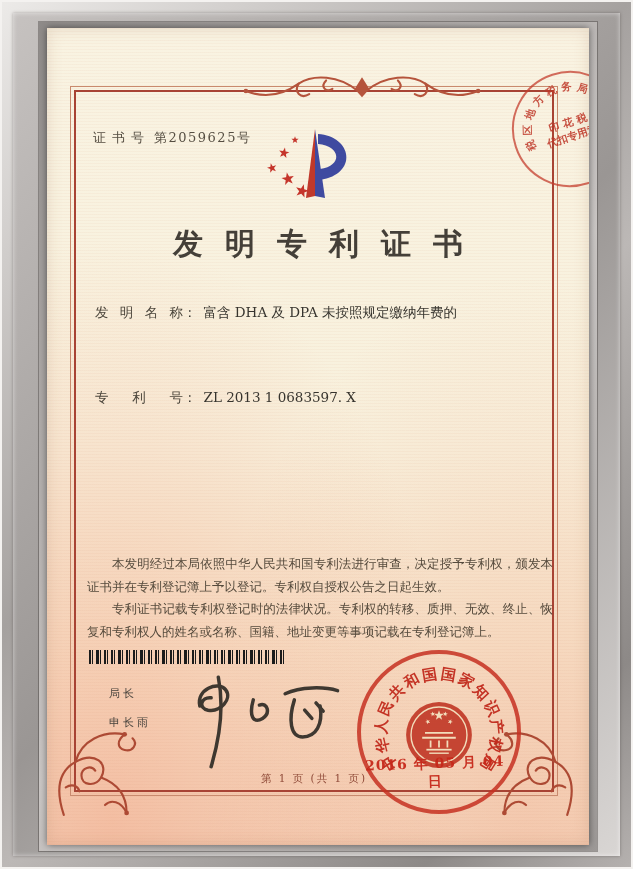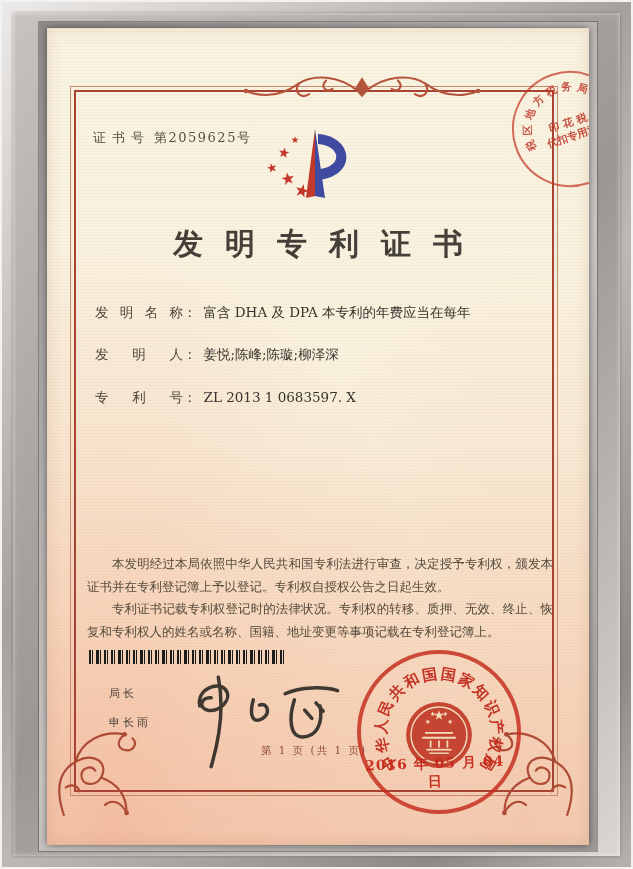--- a/index.html
+++ b/index.html
@@ -60,21 +60,21 @@
     border:4px solid rgba(198,48,33,.85);border-radius:50%;
     display:flex;align-items:center;justify-content:center;}
   .ring{position:absolute;inset:0;}
   .ring span{position:absolute;left:50%;top:50%;width:18px;height:18px;margin:-9px 0 0 -9px;
     display:flex;align-items:center;justify-content:center;font-weight:bold;}
   .seal .ring span{font-size:15px;color:rgba(193,42,28,.95);}
   .emblem{width:70px;height:70px;margin-top:6px;opacity:.92;}
   .seal-date{position:absolute;left:308px;top:727px;width:160px;z-index:5;text-align:center;
     transform:rotate(-2deg);font-size:14px;font-weight:bold;letter-spacing:1px;color:rgba(198,40,26,.95);}
   
-  .footer{position:absolute;left:23px;right:31px;top:716px;z-index:3;text-align:center;
+  .footer{position:absolute;left:23px;right:31px;top:744px;z-index:3;text-align:center;
     font-size:10.5px;letter-spacing:2px;color:#8f4a38;}
   
   .tax-stamp{position:absolute;left:465px;top:43px;width:112px;height:112px;z-index:3;
     border:2.5px solid rgba(196,62,46,.75);border-radius:50%;transform:rotate(-18deg);
     display:flex;align-items:center;justify-content:center;}
   .tax-stamp .ring span{font-size:10.5px;color:rgba(190,55,40,.85);}
   .tax-center{text-align:center;font-size:10.5px;line-height:14px;font-weight:bold;color:rgba(190,55,40,.88);}
   .tax-center .l1{letter-spacing:4px;text-indent:4px;}
 </style>
 </head>
@@ -153,24 +153,21 @@
           </g>
         <g transform="translate(54,67) scale(0.7) rotate(15)">
             <polygon points="0,-10 2.35,-3.24 9.51,-3.09 3.8,1.24 5.88,8.09 0,4 -5.88,8.09 -3.8,1.24 -9.51,-3.09 -2.35,-3.24"></polygon>
           </g>
       </g>
     </svg>
 
     <div class="title">发明专利证书</div>
 
     <div class="field f0">
-      <span class="flabel">发明名称</span><span>：</span><span class="fvalue">富含 DHA 及 DPA 本专利的年费应当在每年</span>
-    </div>
-    <div class="field f1">
-      <span class="flabel">发明人</span><span>：</span><span class="fvalue">姜悦;陈峰;陈璇;柳泽深</span>
+      <span class="flabel">发明名称</span><span>：</span><span class="fvalue">富含 DHA 及 DPA 未按照规定缴纳年费的</span>
     </div>
     <div class="field f2">
       <span class="flabel">专利号</span><span>：</span><span class="fvalue">ZL 2013 1 0683597. X</span>
     </div>
 
     <div class="body-text">
       <p>本发明经过本局依照中华人民共和国专利法进行审查，决定授予专利权，颁发本证书并在专利登记簿上予以登记。专利权自授权公告之日起生效。</p>
       <p>专利证书记载专利权登记时的法律状况。专利权的转移、质押、无效、终止、恢复和专利权人的姓名或名称、国籍、地址变更等事项记载在专利登记簿上。</p>
     </div>
 

